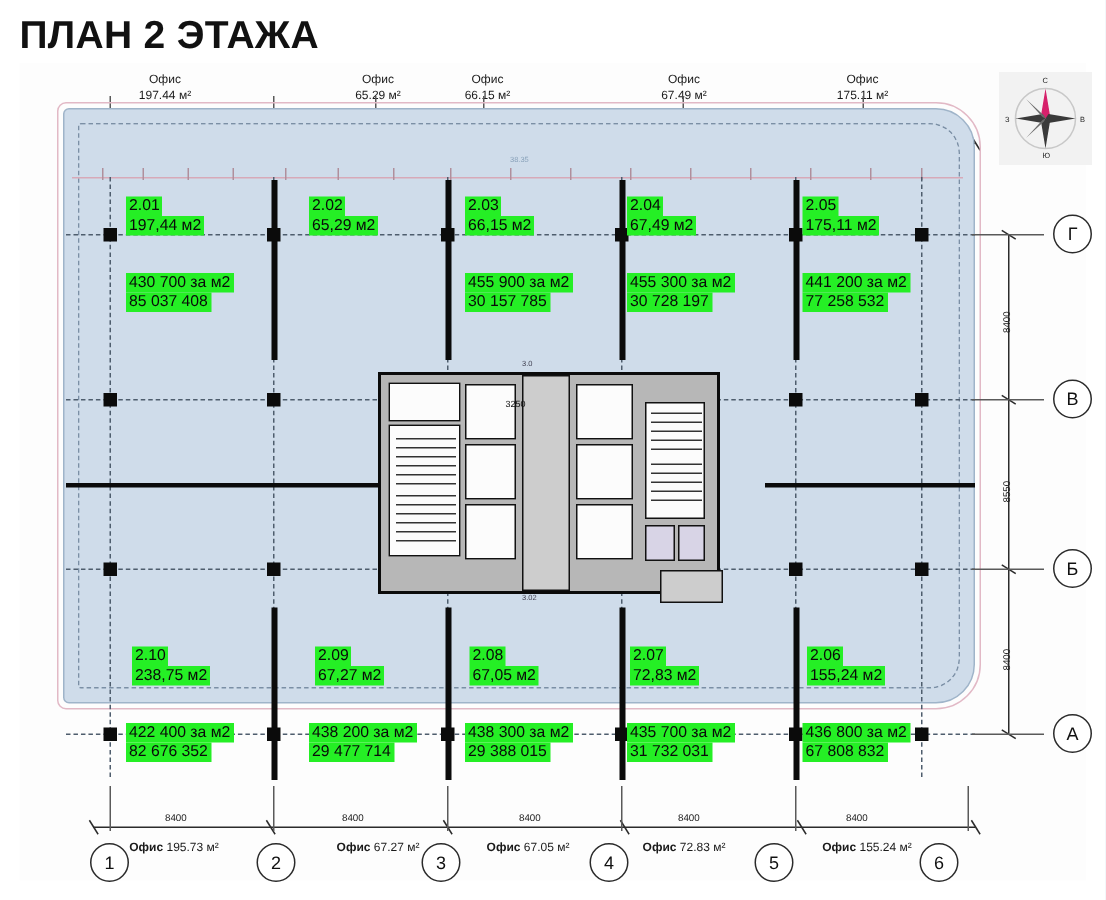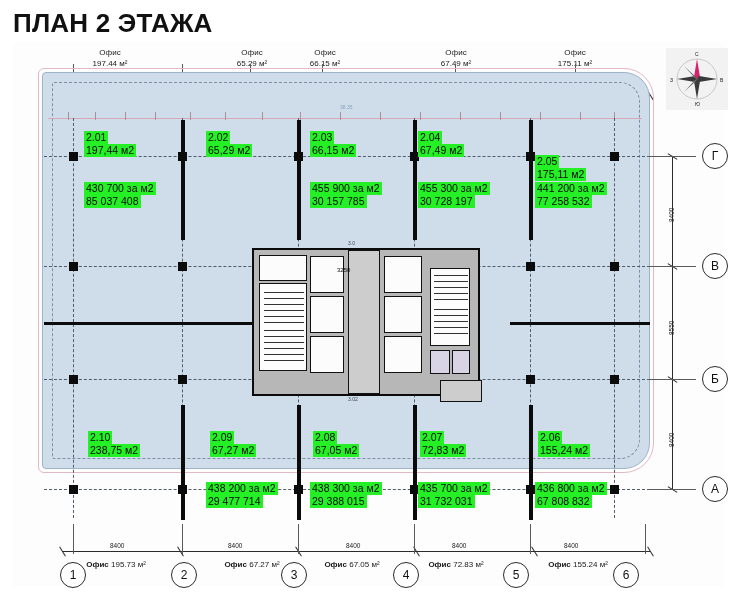--- a/index.html
+++ b/index.html
@@ -355,32 +355,36 @@
 
   <div class="tag" style="left:418px; top:131px;">
     <span>2.04</span>
     <span>67,49 м2</span>
   </div>
   <div class="tag pricebox" style="left:418px; top:182px;">
     <span>455 300 за м2</span>
     <span>30 728 197</span>
   </div>
 
-  <div class="tag" style="left:535px; top:131px;margin-top:24px;">
+  <div class="tag" style="left:535px; top:131px;">
     <span>2.05</span>
     <span>175,11 м2</span>
   </div>
   <div class="tag pricebox" style="left:535px; top:182px;">
     <span>441 200 за м2</span>
     <span>77 258 532</span>
   </div>
 
   <div class="tag" style="left:88px; top:431px;">
     <span>2.10</span>
     <span>238,75 м2</span>
+  </div>
+  <div class="tag pricebox" style="left:84px; top:482px;">
+    <span>422 400 за м2</span>
+    <span>82 676 352</span>
   </div>
 
   <div class="tag" style="left:210px; top:431px;">
     <span>2.09</span>
     <span>67,27 м2</span>
   </div>
   <div class="tag pricebox" style="left:206px; top:482px;">
     <span>438 200 за м2</span>
     <span>29 477 714</span>
   </div>

